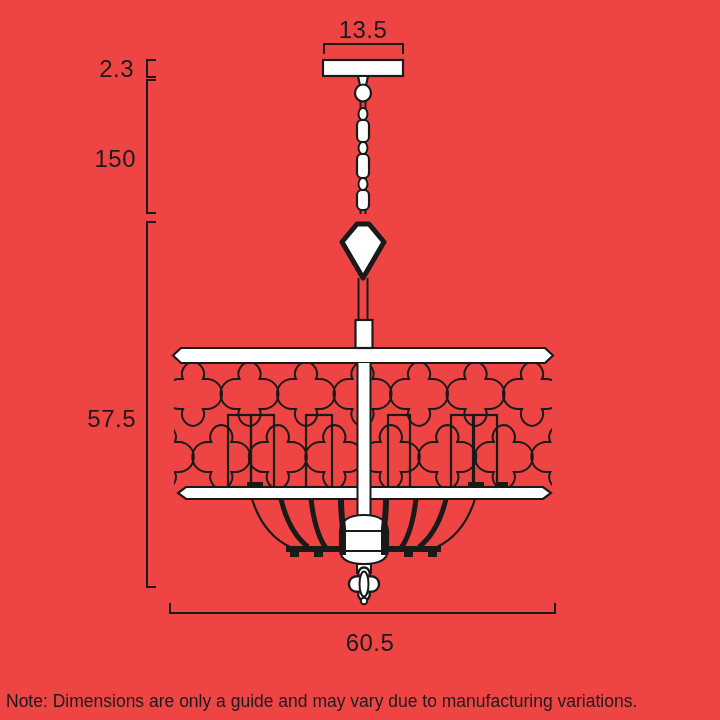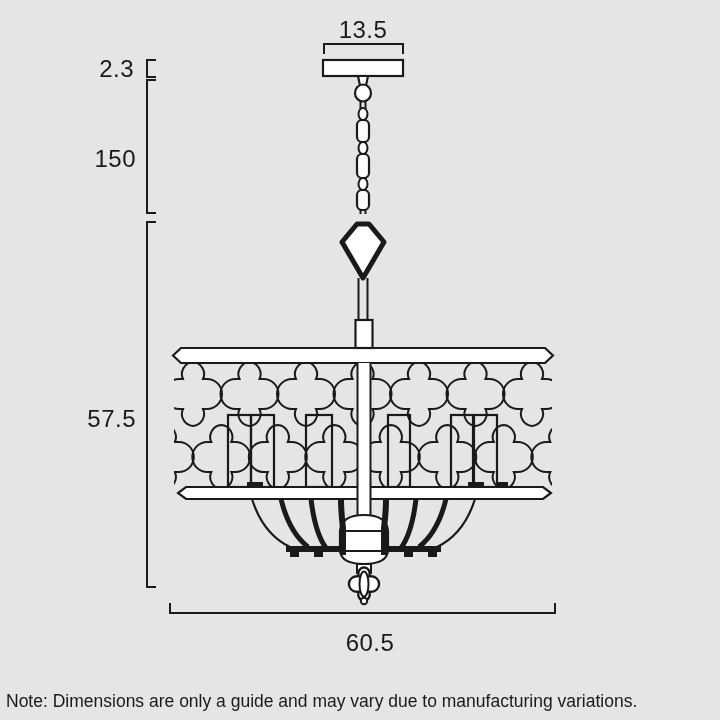--- a/index.html
+++ b/index.html
@@ -1,16 +1,16 @@
 <!DOCTYPE html>
 <html><head>
 <meta charset="utf-8">
 <style>
   html,body{margin:0;padding:0;background:#ffffff;}
-  .stage{position:relative;width:720px;height:720px;background:#e5e5e5;overflow:hidden;
+  .stage{position:relative;width:720px;height:720px;background:#ef4444;overflow:hidden;
          font-family:"Liberation Sans", sans-serif;}
   svg{position:absolute;left:0;top:0;}
   text{fill:#1a1a1a;}
   .dimlabel{font-size:24px;letter-spacing:0.5px;}
   .notelabel{font-size:17.5px;}
 </style>
 </head>
 <body>
 
 <div class="stage">

